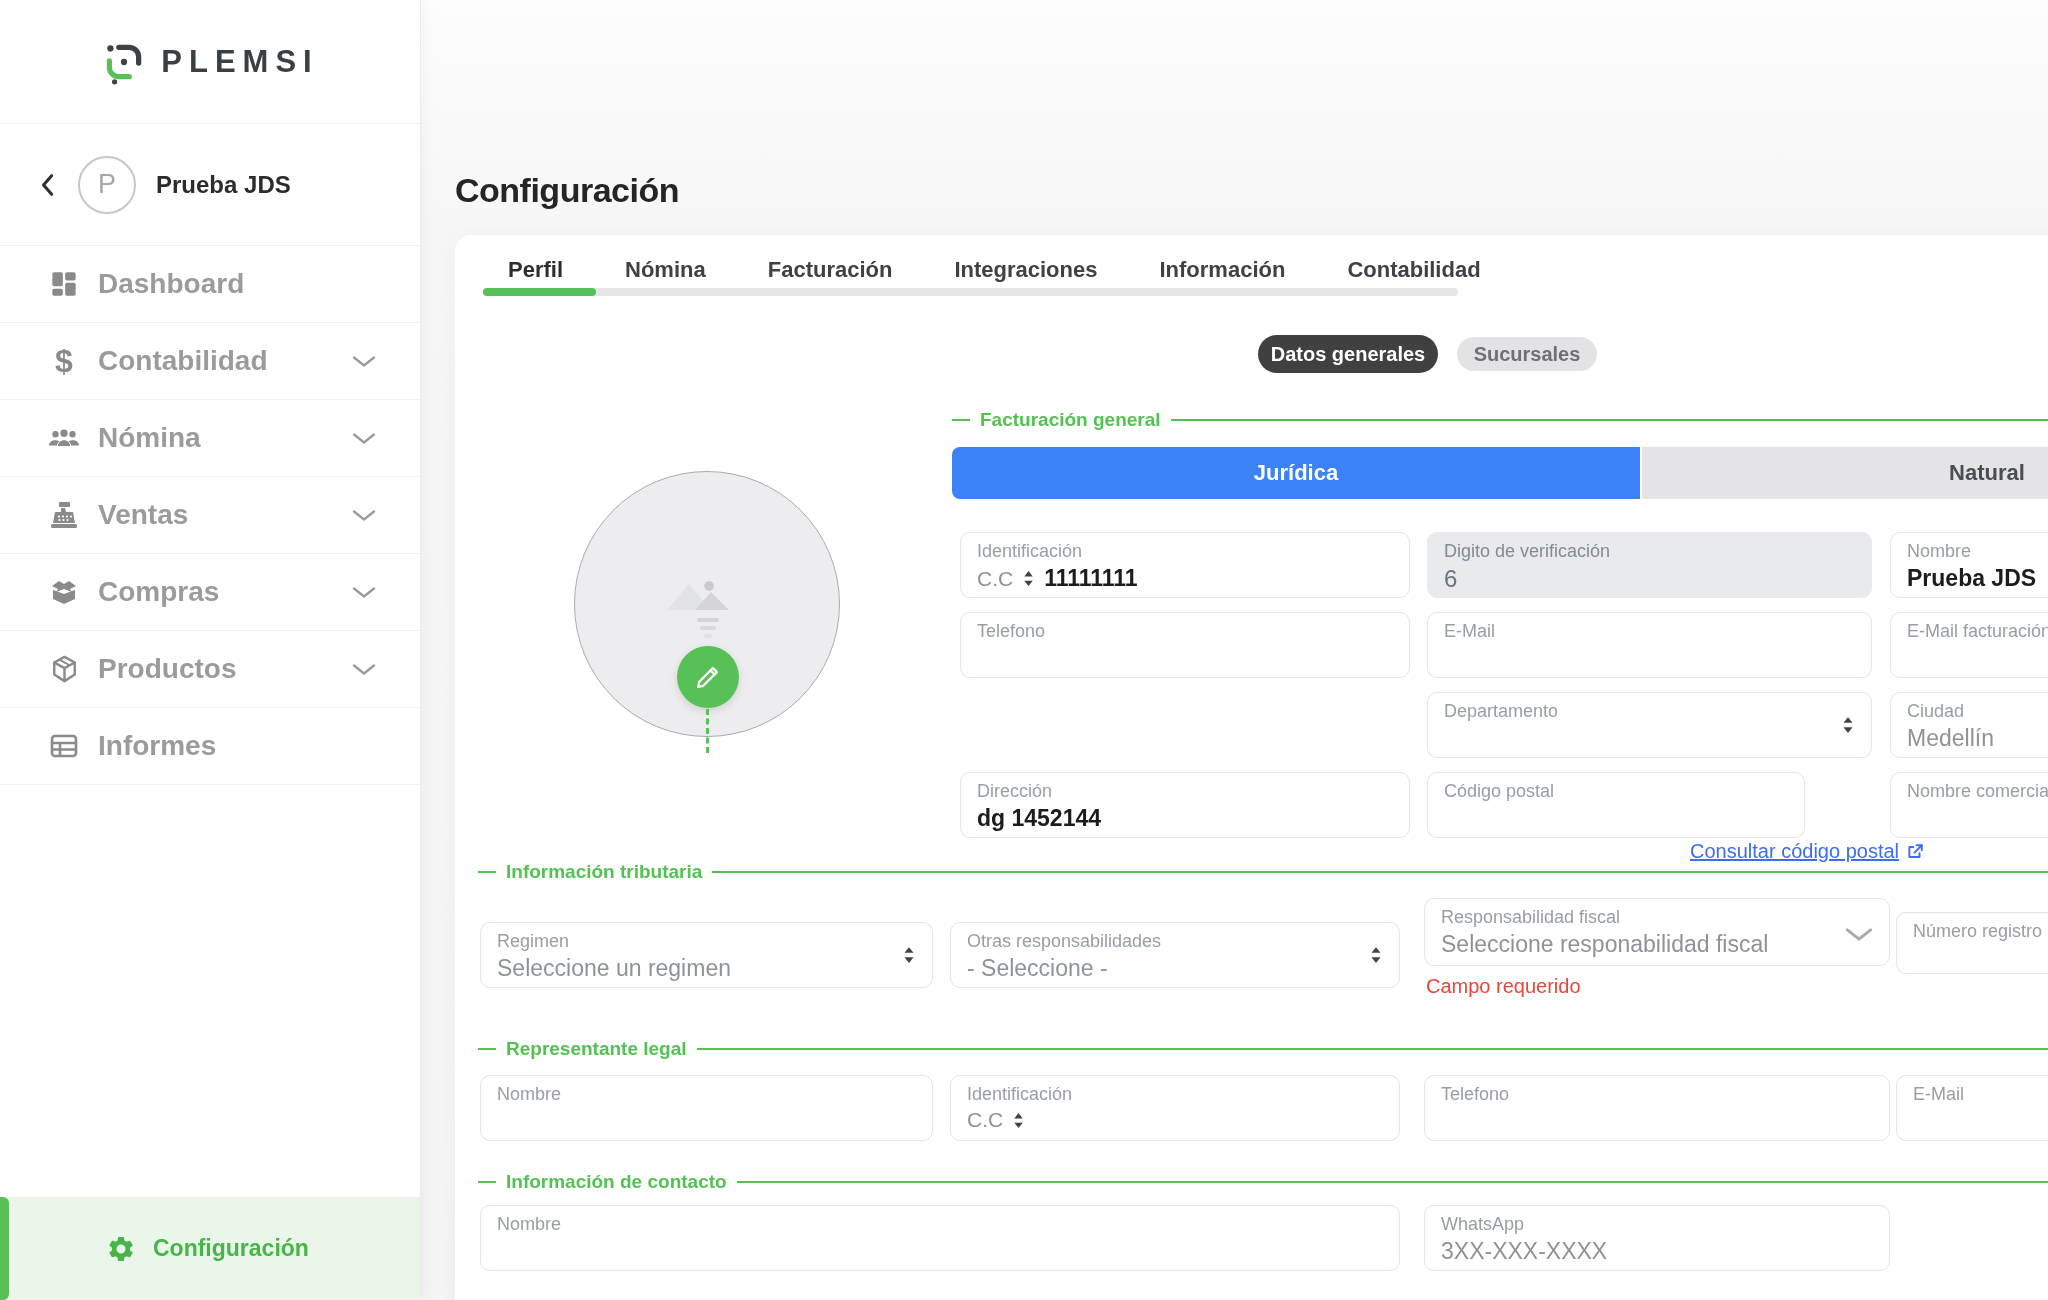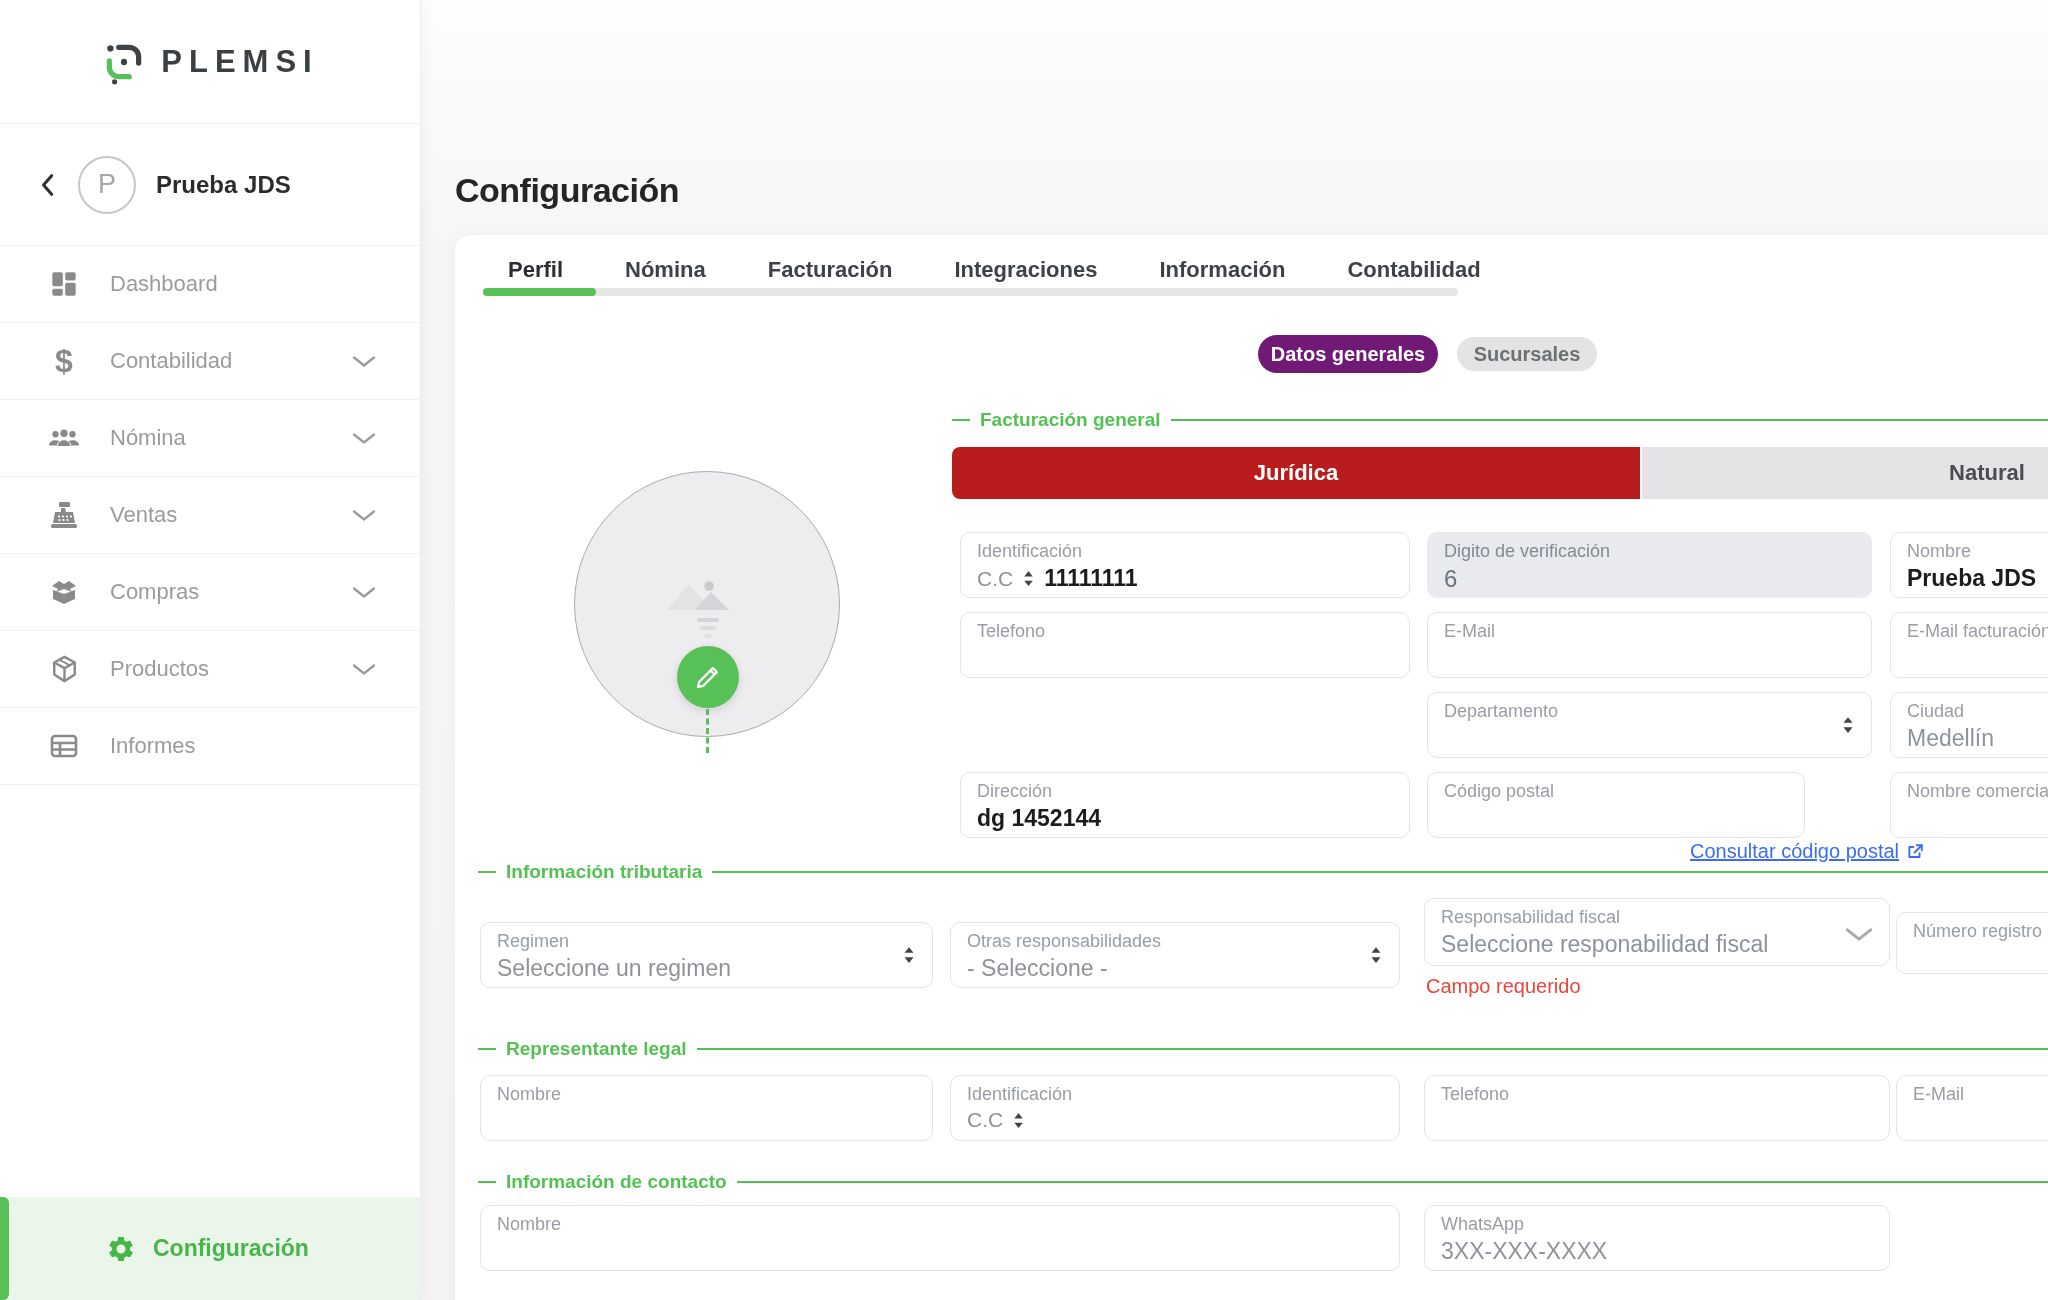--- a/index.html
+++ b/index.html
@@ -8,49 +8,49 @@
   
   .sidebar{position:absolute;left:0;top:0;width:420px;height:1300px;background:#fff;border-right:1px solid #ececee;box-shadow:3px 0 14px rgba(0,0,0,.04);z-index:5;}
   .logo{height:124px;display:flex;align-items:center;justify-content:center;gap:14px;border-bottom:1px solid #f0f0f1;box-sizing:border-box;}
   .logo-text{font-size:31px;font-weight:600;letter-spacing:7px;color:#3a3f43;}
   .company{height:122px;display:flex;align-items:center;padding-left:40px;border-bottom:1px solid #f0f0f1;box-sizing:border-box;}
   .company .avatar{width:54px;height:54px;border-radius:50%;border:2px solid #c7c7c9;display:flex;align-items:center;justify-content:center;font-size:27px;color:#a6a6a8;font-weight:500;margin-left:24px;background:#fff;}
   .company-name{margin-left:20px;font-size:24px;font-weight:600;color:#2a2c2e;}
   .nav{display:block;}
   .nav-item{height:77px;display:flex;align-items:center;padding-left:46px;border-bottom:1px solid #f2f2f3;box-sizing:border-box;cursor:pointer;}
   .nav-ico{width:36px;display:flex;justify-content:center;align-items:center;}
-  .nav-label{margin-left:28px;font-size:22px;color:#9b9b9d;font-weight:400;}
+  .nav-label{margin-left:16px;font-size:28px;color:#9b9b9d;font-weight:700;}
   .nav-chev{margin-left:auto;margin-right:44px;}
   .dollar{font-size:32px;font-weight:700;color:#8a8a8c;line-height:1;}
   .side-footer{position:absolute;left:0;right:0;bottom:0;height:103px;background:#eaf6ea;display:flex;align-items:center;padding-left:106px;gap:17px;box-sizing:border-box;cursor:pointer;}
   .side-footer::before{content:"";position:absolute;left:0;top:0;bottom:0;width:9px;background:#57c157;border-radius:0 6px 6px 0;}
   .side-footer-label{font-size:23px;font-weight:700;color:#47b547;}
 
   
   .main{position:absolute;left:420px;top:0;right:0;bottom:0;background:linear-gradient(180deg,#fdfdfd 0px,#f6f6f7 240px,#f4f4f5 100%);}
   .page-title{position:absolute;left:35px;top:148px;font-size:34px;font-weight:800;color:#232527;letter-spacing:-.5px;}
   .card{position:absolute;left:35px;top:235px;width:1720px;height:1180px;background:#fff;border-radius:16px;box-shadow:0 2px 18px rgba(0,0,0,.04);}
 
   .tabs{position:absolute;left:53px;top:22px;display:flex;gap:62px;}
   .tab{font-size:22px;font-weight:700;color:#3e4146;cursor:pointer;white-space:nowrap;}
   .tab.active{color:#2b2d30;}
   .progress{position:absolute;left:28px;top:53px;width:975px;height:8px;background:#e6e6e7;border-radius:4px;}
   .progress-fill{width:113px;height:8px;background:#57c157;border-radius:4px;}
 
   .pill{position:absolute;display:flex;align-items:center;justify-content:center;border-radius:19px;font-weight:600;cursor:pointer;}
-  .pill-active{left:803px;top:100px;width:180px;height:38px;background:#701a75;color:#fff;font-size:20px;}
+  .pill-active{left:803px;top:100px;width:180px;height:38px;background:#404040;color:#fff;font-size:20px;}
   .pill-muted{left:1002px;top:102px;width:140px;height:34px;background:#e3e3e5;color:#6d7174;font-size:20px;border-radius:17px;}
 
   .legend{position:absolute;display:flex;align-items:center;height:24px;}
   .legend .dash{width:18px;height:2px;background:#53c253;}
   .legend .txt{margin:0 10px;font-size:19px;font-weight:700;color:#53c253;white-space:nowrap;}
   .legend .line{flex:1;height:2px;background:#53c253;}
 
   .type-btn{position:absolute;top:212px;height:52px;display:flex;align-items:center;justify-content:center;font-size:22px;font-weight:700;cursor:pointer;}
-  .type-juridica{left:497px;width:688px;background:#b91c1c;color:#fff;border-radius:8px 0 0 8px;}
+  .type-juridica{left:497px;width:688px;background:#3b82f6;color:#fff;border-radius:8px 0 0 8px;}
   .type-natural{left:1187px;width:690px;background:#e4e4e6;color:#4a4e52;border-radius:0 8px 8px 0;}
 
   
   .big-avatar{position:absolute;left:119px;top:236px;width:266px;height:266px;border-radius:50%;background:#ededef;border:1.5px solid #a9abad;box-sizing:border-box;display:flex;align-items:center;justify-content:center;}
   .edit-btn{position:absolute;left:222px;top:411px;width:62px;height:62px;border-radius:50%;background:#57c157;display:flex;align-items:center;justify-content:center;box-shadow:0 3px 8px rgba(0,0,0,.12);cursor:pointer;}
   .dash-line{position:absolute;left:251px;top:474px;height:44px;border-left:3px dashed #57c157;}
 
   
   .fld{position:absolute;height:66px;background:#fff;border:1.6px solid #e3e4e6;border-radius:10px;box-sizing:border-box;padding:8px 16px;overflow:hidden;}
   .fld.gray{background:#e8eaed;border-color:#e8eaed;}

